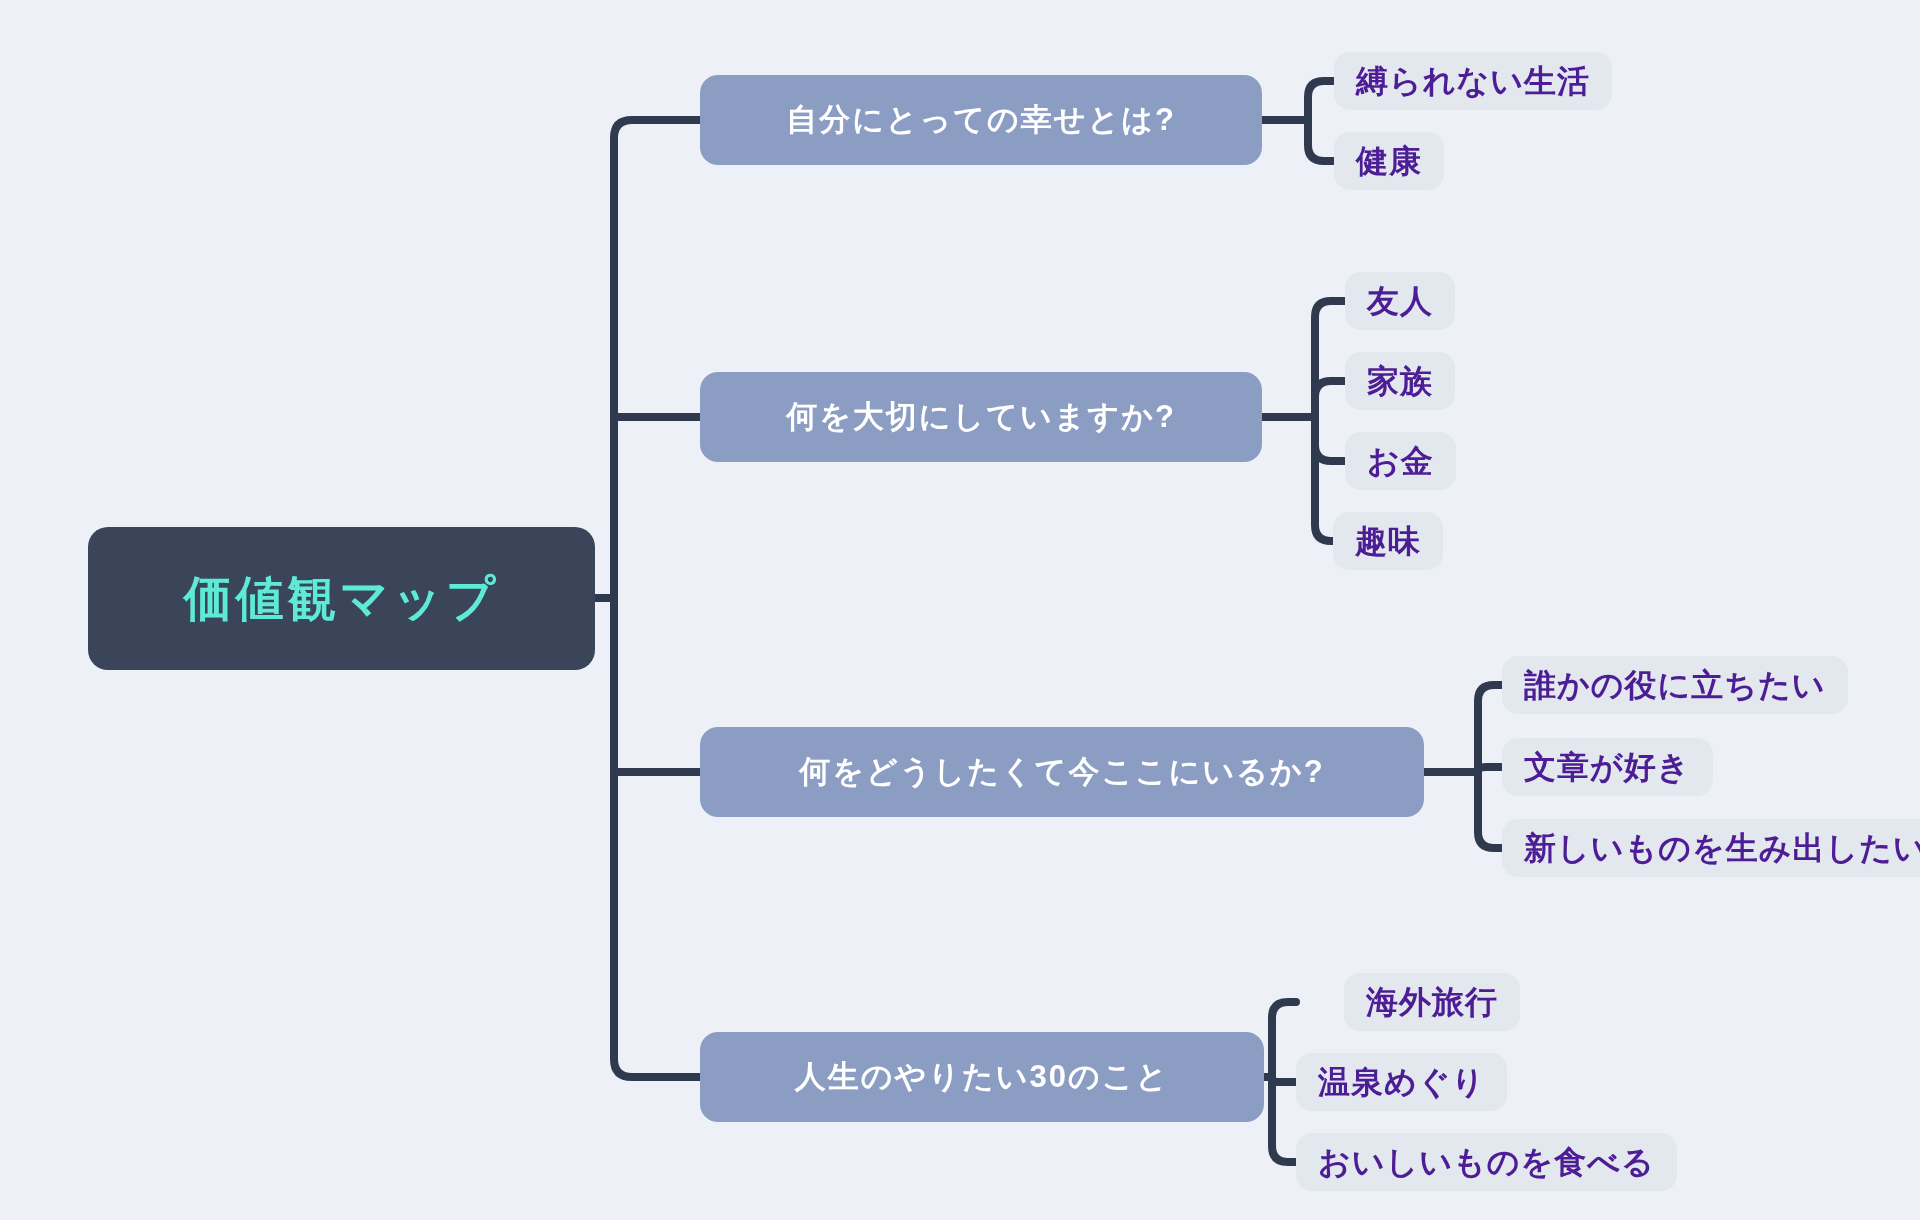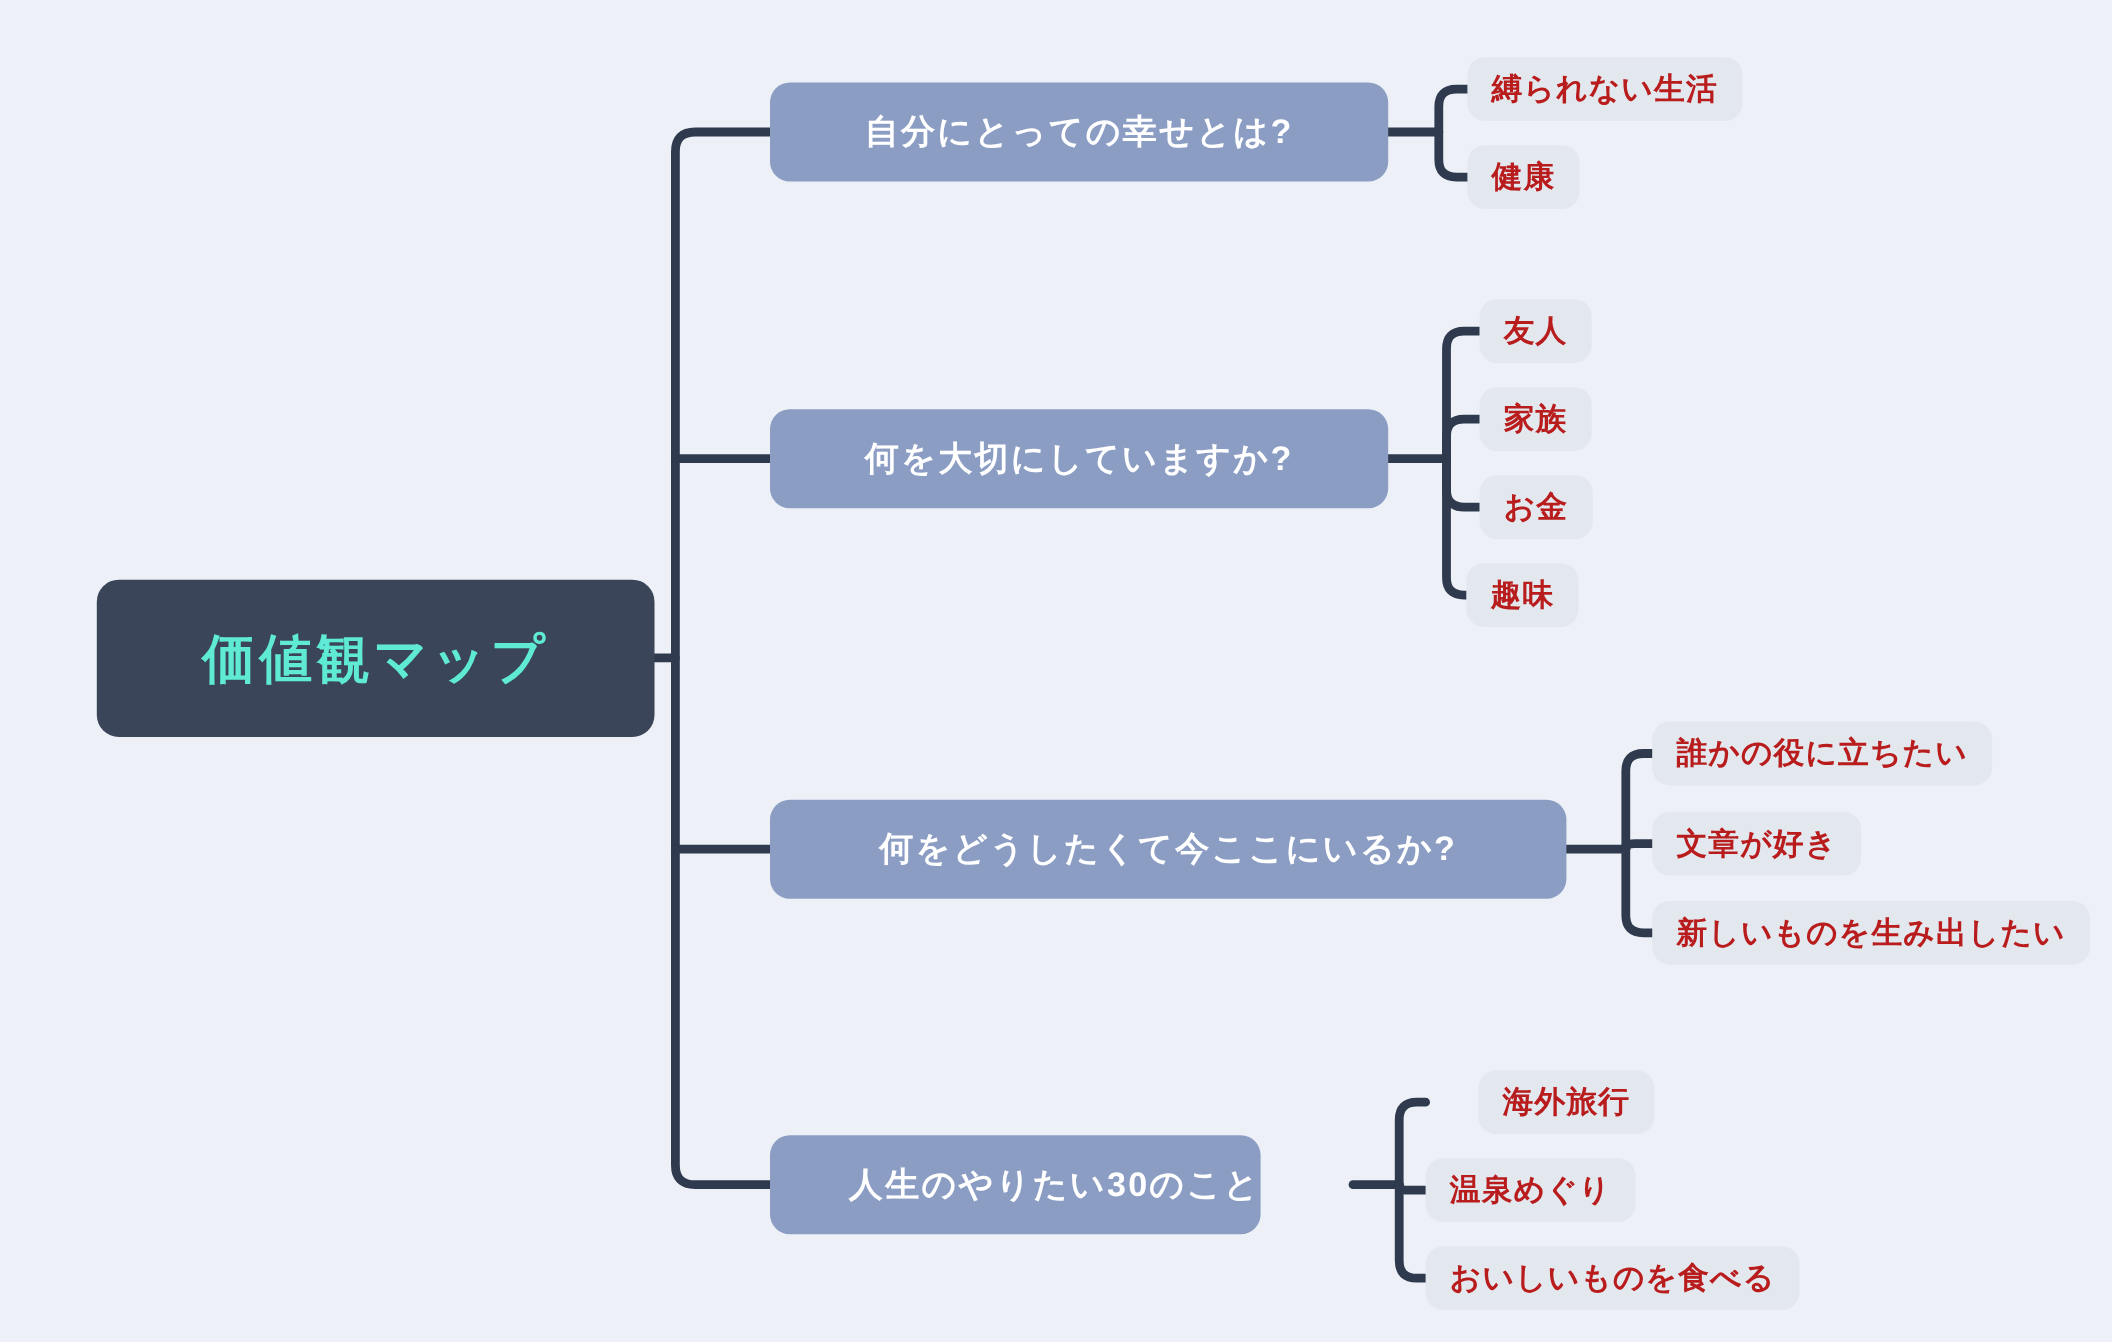--- a/index.html
+++ b/index.html
@@ -53,29 +53,29 @@
     font-size: 31px;
     font-weight: bold;
     letter-spacing: 2px;
     display: flex;
     align-items: center;
     justify-content: center;
   }
   .b0 { left: 700px; top: 75px;   width: 562px; }
   .b1 { left: 700px; top: 372px;  width: 562px; }
   .b2 { left: 700px; top: 727px;  width: 724px; }
-  .b3 { left: 700px; top: 1032px; width: 446px; justify-content: flex-end; }
+  .b3 { left: 700px; top: 1032px; width: 564px; }
   .leaf {
     height: 58px;
     line-height: 58px;
     padding: 0 22px;
     background: #E3E7EE;
     border-radius: 16px;
-    color: #b91c1c;
-    font-size: 28px;
+    color: #4c1d95;
+    font-size: 32px;
     font-weight: 600;
     letter-spacing: 1px;
   }
   .l00 { left: 1334px; top: 52px; }
   .l01 { left: 1334px; top: 132px; }
   .l10 { left: 1345px; top: 272px; }
   .l11 { left: 1345px; top: 352px; }
   .l12 { left: 1345px; top: 432px; }
   .l13 { left: 1333px; top: 512px; }
   .l20 { left: 1502px; top: 656px; }

